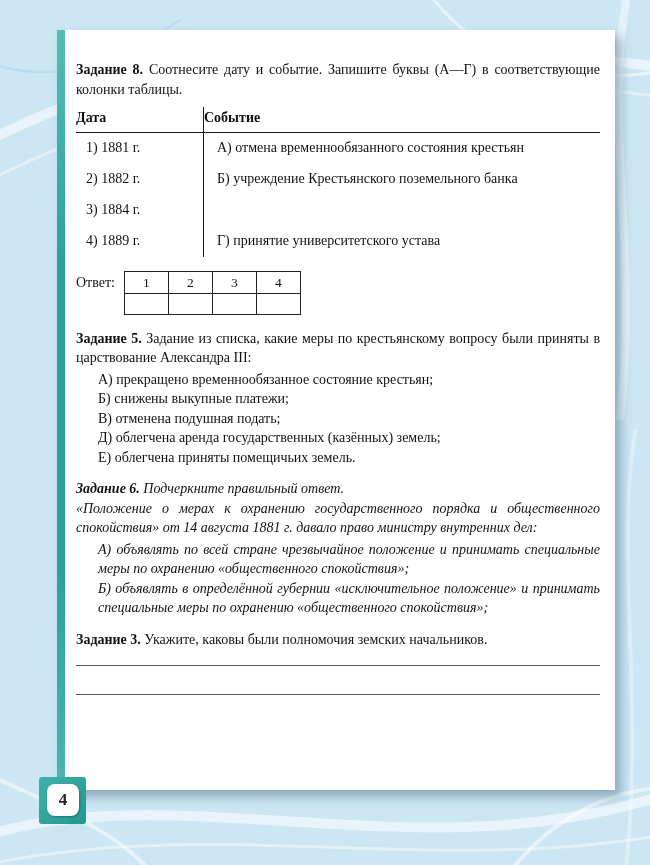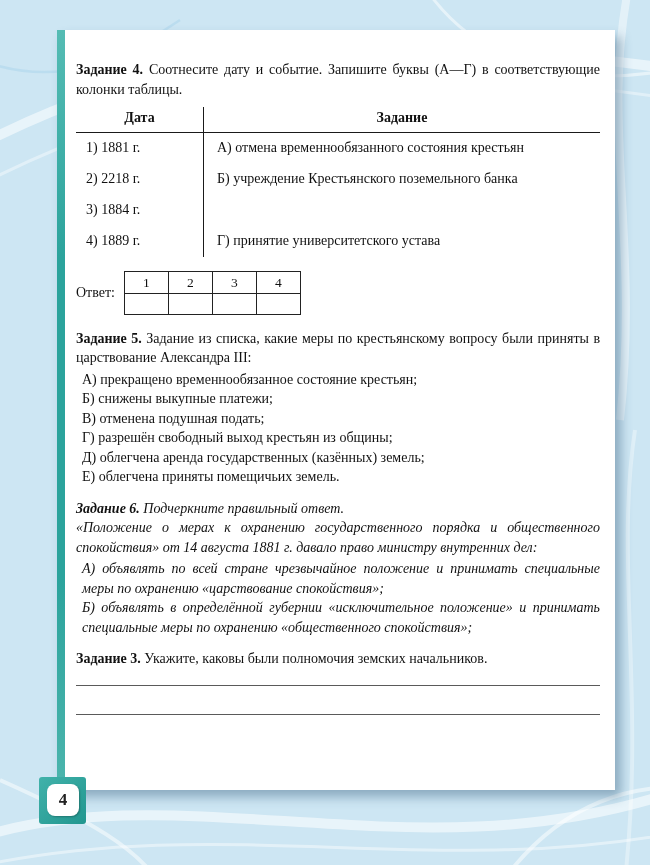--- a/index.html
+++ b/index.html
@@ -29,43 +29,43 @@
     font-size:14px; line-height:19.5px;
     text-align:justify;
     overflow:hidden;
   }
   .task-para b { font-weight:bold; }
 
   
   .t4-table { margin-top:8px; }
   .t4-head { display:grid; grid-template-columns:128px 1fr; }
   .t4-head > div {
-    font-weight:bold; text-align:center;
+    font-weight:bold; text-align:left;
     padding:1px 0 4px; border-bottom:1.4px solid #1a1a1a;
   }
   .t4-head > div:first-child { border-right:1.2px solid #1a1a1a; }
   .t4-row { display:grid; grid-template-columns:128px 1fr; }
   .t4-row > div { display:flex; align-items:center; min-height:31px; text-align:left; }
   .t4-date { padding-left:10px; border-right:1.2px solid #1a1a1a; }
   .t4-event { padding-left:13px; }
 
   
-  .answer-block { margin-top:14px; display:flex; align-items:center; }
+  .answer-block { margin-top:14px; display:flex; align-items:flex-start; }
   .answer-label { line-height:23px; margin-right:9px; }
   table.ans-table { border-collapse:collapse; }
   table.ans-table td {
     width:44px; height:21px; border:1.1px solid #222;
     text-align:center; font-size:13.5px; line-height:21px; padding:0;
   }
 
   .task-block { margin-top:14px; }
   .task-block.t6 { margin-top:12px;font-style:italic; }
   .task-block.t7 { margin-top:12px; }
   .opts { margin-top:2px; }
-  .opt { margin-left:6px; }
+  .opt { margin-left:22px; }
 
   .ans-line { margin-top:16px; height:0; border-bottom:1px solid #5a5a5a; }
   .ans-line + .ans-line { margin-top:28px; }
 
   
   .pn-square {
     position:absolute; left:39px; top:777px; width:47px; height:47px;
     background:linear-gradient(135deg,#41b2aa,#21968f);
     border-radius:3px;
   }
@@ -93,33 +93,33 @@
     <path d="M0,780 C 90,820 140,850 160,885" stroke="rgba(255,255,255,.5)" stroke-width="4" fill="none"></path>
     <path d="M500,885 C 560,800 640,780 700,790" stroke="rgba(255,255,255,.5)" stroke-width="4" fill="none"></path>
     <path d="M-20,60 C 60,90 120,60 180,20" stroke="rgba(185,219,238,.9)" stroke-width="2.5" fill="none"></path>
   </svg>
 
   <div class="sheet">
     <div class="edge-bar"></div>
 
     <div class="content">
 
-      <p class="task-para"><b>Задание 4.</b> <span>Соотнесите дату и событие. Запишите буквы (А—Г) в соответствующие колонки таблицы.</span></p>
+      <p class="task-para"><b>Задание 8.</b> <span>Соотнесите дату и событие. Запишите буквы (А—Г) в соответствующие колонки таблицы.</span></p>
 
       <div class="t4-table">
         <div class="t4-head">
           <div>Дата</div>
-          <div>Задание</div>
+          <div>Событие</div>
         </div>
         <div class="t4-row">
           <div class="t4-date">1) 1881 г.</div>
           <div class="t4-event">А) отмена временнообязанного состояния крестьян</div>
         </div>
         <div class="t4-row">
-          <div class="t4-date">2) 2218 г.</div>
+          <div class="t4-date">2) 1882 г.</div>
           <div class="t4-event">Б) учреждение Крестьянского поземельного банка</div>
         </div>
         <div class="t4-row">
           <div class="t4-date">3) 1884 г.</div>
         </div>
         <div class="t4-row">
           <div class="t4-date">4) 1889 г.</div>
           <div class="t4-event">Г) принятие университетского устава</div>
         </div>
       </div>
@@ -143,31 +143,30 @@
         </tbody>
           </table>
       </div>
 
       <div class="task-block">
         <p class="task-para"><b>Задание 5.</b> <span>Задание из списка, какие меры по крестьянскому вопросу были приняты в царствование Александра III:</span></p>
         <div class="opts">
           <div class="opt">А) прекращено временнообязанное состояние крестьян;</div>
           <div class="opt">Б) снижены выкупные платежи;</div>
           <div class="opt">В) отменена подушная подать;</div>
-          <div class="opt">Г) разрешён свободный выход крестьян из общины;</div>
           <div class="opt">Д) облегчена аренда государственных (казённых) земель;</div>
           <div class="opt">Е) облегчена приняты помещичьих земель.</div>
         </div>
       </div>
 
       <div class="task-block t6">
         <p class="task-para"><b>Задание 6.</b> <span>Подчеркните правильный ответ.</span></p>
         <p class="task-para">«Положение о мерах к охранению государственного порядка и общественного спокойствия» от 14 августа 1881 г. давало право министру внутренних дел:</p>
         <div class="opts">
-          <div class="opt">А) объявлять по всей стране чрезвычайное положение и принимать специальные меры по охранению «царствование спокойствия»;</div>
+          <div class="opt">А) объявлять по всей стране чрезвычайное положение и принимать специальные меры по охранению «общественного спокойствия»;</div>
           <div class="opt">Б) объявлять в определённой губернии «исключительное положение» и принимать специальные меры по охранению «общественного спокойствия»;</div>
         </div>
       </div>
 
       <div class="task-block t7">
         <p class="task-para"><b>Задание 3.</b> <span>Укажите, каковы были полномочия земских начальников.</span></p>
       </div>
 
       <div class="ans-line"></div>
       <div class="ans-line"></div>

